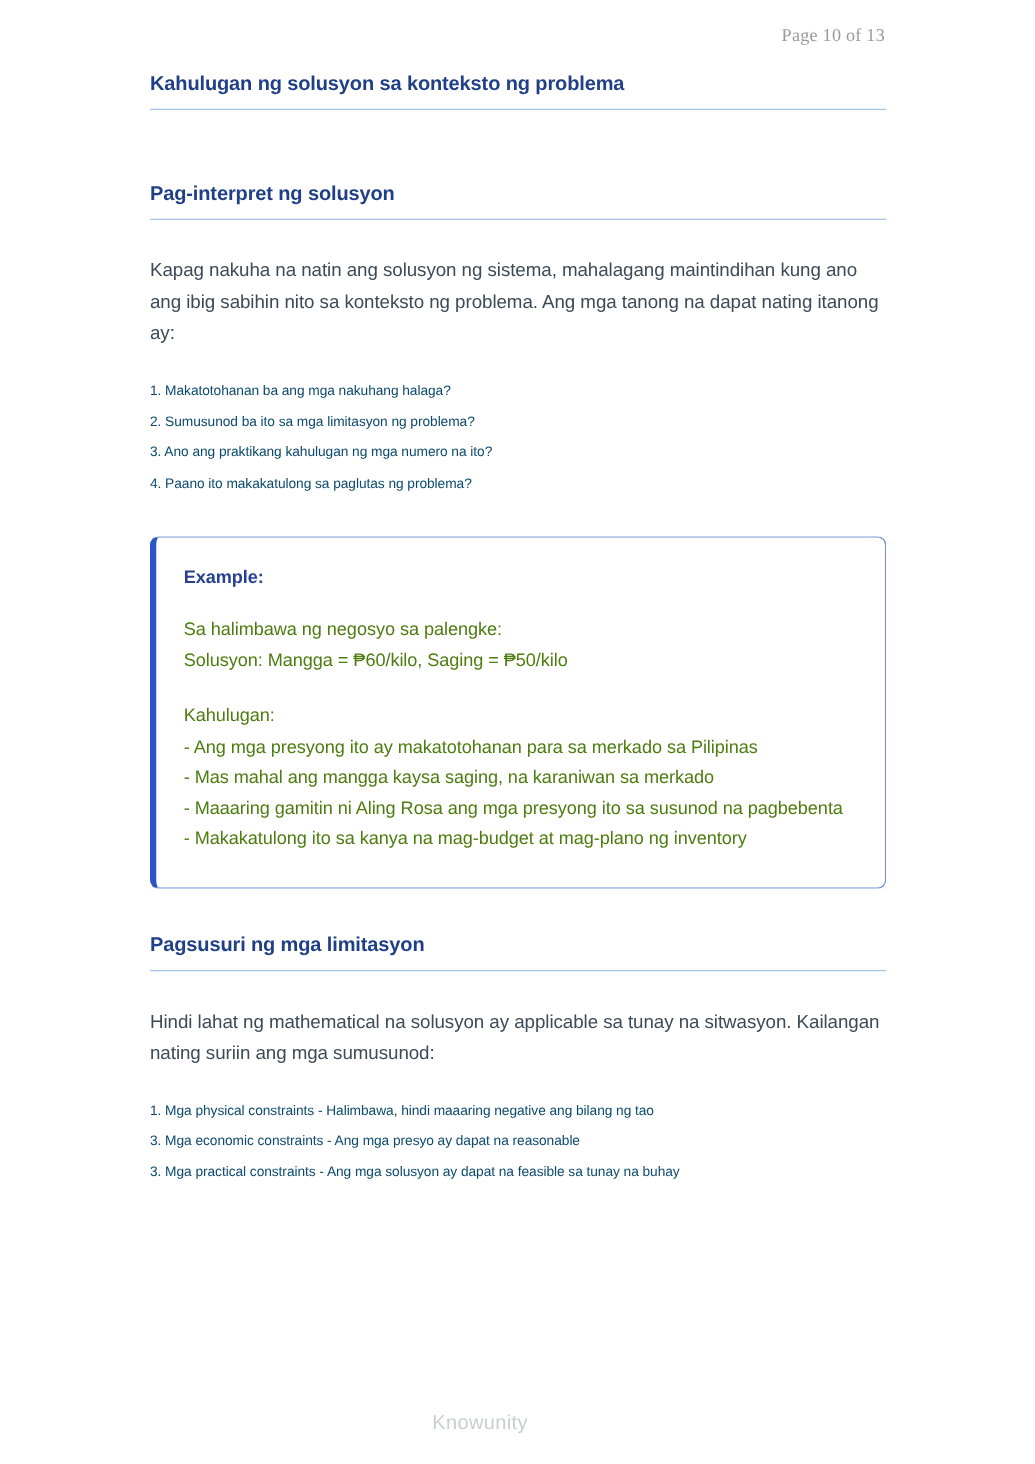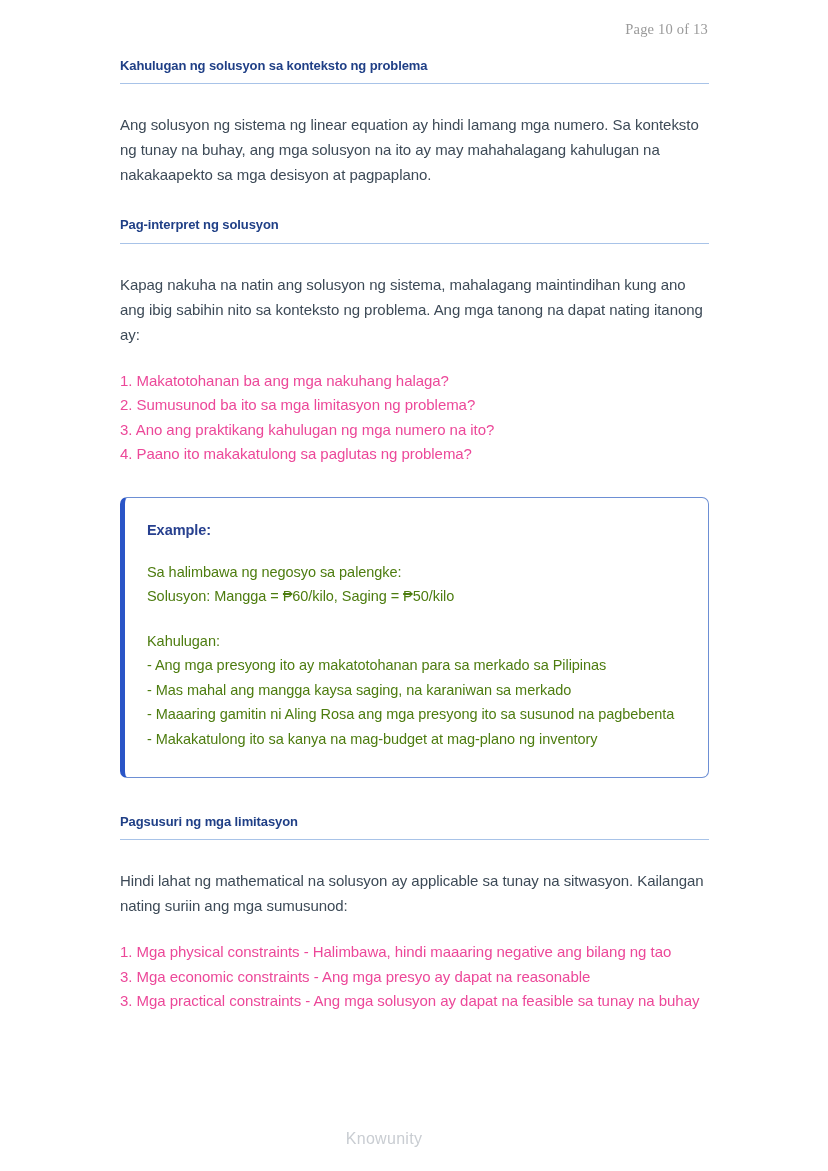--- a/index.html
+++ b/index.html
@@ -30,21 +30,21 @@
     letter-spacing: 0.2px;
     white-space: nowrap;
   }
   .content {
     position: absolute;
     left: 120px;
     top: 58px;
     width: 589px;
   }
   h2.section-heading {
-    font-size: 13px;
+    font-size: 16px;
     font-weight: bold;
     color: #1f3f86;
     margin: 0;
     padding: 0 0 9px 0;
     letter-spacing: -0.1px;
     line-height: 1.25;
   }
   .heading-rule {
     height: 1px;
     background: #a8c3e8;
@@ -58,22 +58,22 @@
     font-size: 15px;
     color: #3d4a57;
     line-height: 25px;
     margin: 0;
     letter-spacing: -0.05px;
   }
   .spacer-after-rule { height: 28px; }
   .para-gap { height: 30px; }
   .list-gap { height: 22px; }
   .list {
-    font-size: 15px;
-    color: #ec4899;
+    font-size: 11px;
+    color: #0c4a6e;
     line-height: 24.5px;
     letter-spacing: -0.05px;
   }
   .list-item { white-space: normal; }
 
   .example-box {
     margin-top: 30px;
     border: 1px solid #6d8fd4;
     border-left: 5px solid #2a55c7;
     border-radius: 7px;
@@ -116,21 +116,20 @@
 
   <div class="page-number">Page 10 of 13</div>
 
   <div class="content">
 
     <div class="heading-block">
       <h2 class="section-heading">Kahulugan ng solusyon sa konteksto ng problema</h2>
       <div class="heading-rule"></div>
     </div>
     <div class="spacer-after-rule"></div>
-    <p class="body-text">Ang solusyon ng sistema ng linear equation ay hindi lamang mga numero. Sa konteksto ng tunay na buhay, ang mga solusyon na ito ay may mahahalagang kahulugan na nakakaapekto sa mga desisyon at pagpaplano.</p>
 
     <div class="para-gap"></div>
 
     <div class="heading-block">
       <h2 class="section-heading">Pag-interpret ng solusyon</h2>
       <div class="heading-rule"></div>
     </div>
     <div class="spacer-after-rule"></div>
     <p class="body-text">Kapag nakuha na natin ang solusyon ng sistema, mahalagang maintindihan kung ano ang ibig sabihin nito sa konteksto ng problema. Ang mga tanong na dapat nating itanong ay:</p>
 

